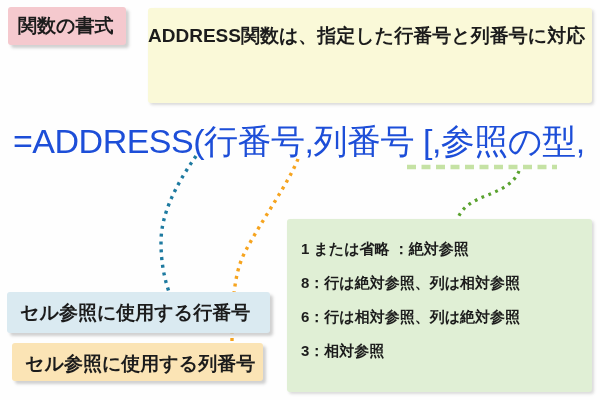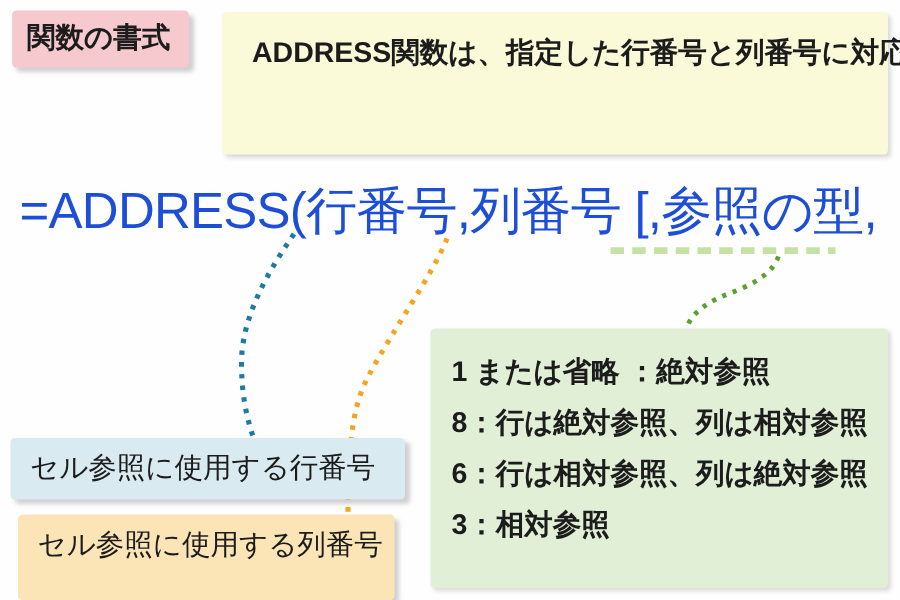--- a/index.html
+++ b/index.html
@@ -31,61 +31,61 @@
     background: #f5c9ce;
     font-size: 19px;
     font-weight: 600;
     line-height: 38px;
     padding-left: 10px;
   }
   .description-box {
     left: 148px; top: 8px;
     width: 444px; height: 95px;
     background: #faf9d8;
-    padding: 11px 13px 0 20px;
+    padding: 11px 13px 0 0;
     font-size: 19px;
     font-weight: bold;
     line-height: 33px;
     box-shadow: 2px 2px 3px rgba(90,90,90,0.22);
   }
   .description-box div { white-space: nowrap; }
   .formula {
     position: absolute;
     left: 13px; top: 112px;
     z-index: 2;
     font-size: 34px;
     font-weight: 400;
     line-height: 58px;
     letter-spacing: -0.5px;
     white-space: nowrap;
     color: #1d4ed8;
   }
   .callout {
     font-size: 19px;
-    font-weight: normal;
+    font-weight: bold;
     line-height: 41px;
     white-space: nowrap;
     padding-left: 13px;
   }
   .row-callout {
     left: 7px; top: 292px;
     width: 263px; height: 41px;
     background: #daeaf1;
   }
   .col-callout {
     left: 12px; top: 343px;
-    width: 251px; height: 57px;
+    width: 251px; height: 38px;
     background: #fbe4b5;
   }
   .ref-type-box {
     left: 287px; top: 219px;
     width: 305px; height: 173px;
     background: #e0efd5;
     padding: 13px 0 0 14px;
-    font-size: 19px;
+    font-size: 15px;
     font-weight: bold;
     line-height: 34px;
     box-shadow: 2px 2px 3px rgba(90,90,90,0.22);
   }
   .ref-type-box div { white-space: nowrap; }
 </style>
 </head>
 <body>
 
 <div id="scene">

